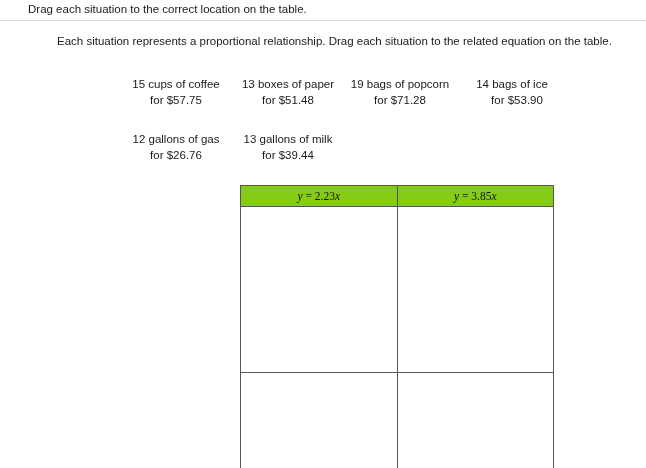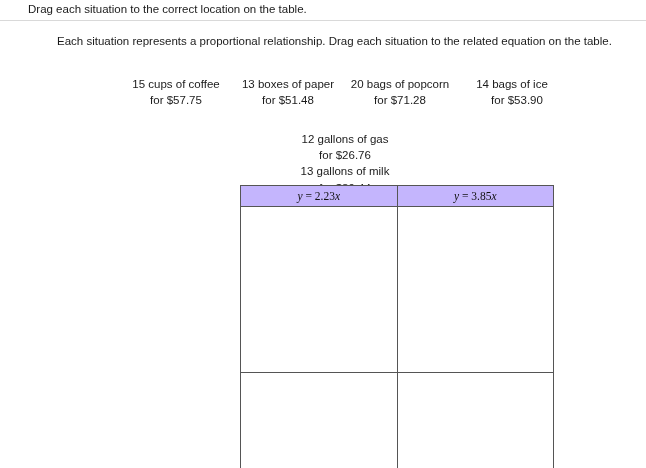--- a/index.html
+++ b/index.html
@@ -52,21 +52,20 @@
     left: 120px;
     top: 76px;
     width: 450px;
   }
   .tile-row {
     display: flex;
     align-items: center;
   }
   .tile-row.second {
     margin-top: 22px;
-    flex-direction: column;
   }
   .tile {
     width: 112px;
     text-align: center;
     font-size: 11.5px;
     line-height: 1.42;
     color: #1a1a1a;
     cursor: move;
   }
   .tile .l1 { display: block; }
@@ -87,21 +86,21 @@
     margin: 0;
     padding: 0;
   }
   .eq-cell {
     height: 20px;
     text-align: center;
     vertical-align: middle;
     font-size: 11.5px;
     font-family: "Liberation Serif", serif;
     color: #111111;
-    background: #c4b5fd;
+    background: #84cc16;
     white-space: nowrap;
   }
   .eq-cell .var { font-style: italic; }
   .drop-cell {
     height: 165px;
     background: #ffffff;
     vertical-align: top;
   }
   .drop-cell.short {
     height: 96px;
@@ -120,21 +119,21 @@
     <div class="tile-row">
       <div class="tile">
         <span class="l1">15 cups of coffee</span>
         <span class="l2">for $57.75</span>
       </div>
       <div class="tile">
         <span class="l1">13 boxes of paper</span>
         <span class="l2">for $51.48</span>
       </div>
       <div class="tile">
-        <span class="l1">20 bags of popcorn</span>
+        <span class="l1">19 bags of popcorn</span>
         <span class="l2">for $71.28</span>
       </div>
       <div class="tile shift-right">
         <span class="l1">14 bags of ice</span>
         <span class="l2">for $53.90</span>
       </div>
     </div>
     <div class="tile-row second">
       <div class="tile">
         <span class="l1">12 gallons of gas</span>

